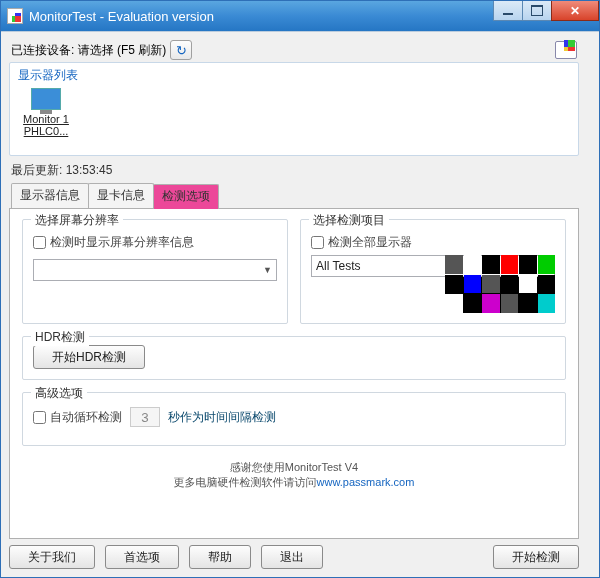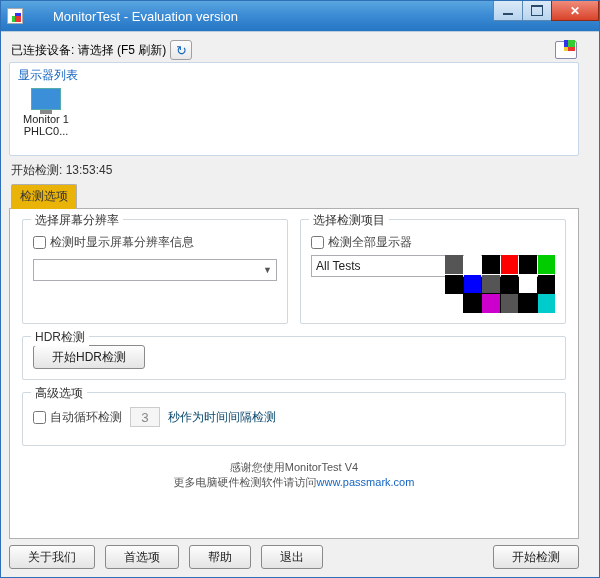--- a/index.html
+++ b/index.html
@@ -1,43 +1,43 @@
 <!DOCTYPE html>
 <html><head>
 <meta charset="utf-8">
 <style>
 * { box-sizing: border-box; margin: 0; padding: 0; }
 body { font-family: "Microsoft YaHei", "Segoe UI", Tahoma, sans-serif; font-size: 12px; background: #fff; overflow: hidden; }
 .window { width: 600px; height: 578px; background: #fff; border: 1px solid #2e6fb7; display: flex; flex-direction: column; }
 .titlebar { height: 30px; background: linear-gradient(to bottom, #5aa6e0 0%, #3a8ad4 50%, #2576c4 100%); display: flex; align-items: center; padding: 0 0 0 6px; color: #fff; font-size: 13px; }
 .titlebar-icon { width: 16px; height: 16px; margin-right: 6px; background: #fff; border: 1px solid #aaa; position: relative; }
 .titlebar-icon::after { content: ""; position: absolute; right: 1px; bottom: 1px; width: 6px; height: 6px; background: #e33; box-shadow: -3px 0 0 #3c3, 0 -3px 0 #33e; }
-.titlebar-text { flex: 1; margin-left: 24px; }
+.titlebar-text { flex: 1; }
 .winbtns { display: flex; height: 20px; align-self: flex-start; }
 .winbtn { width: 30px; height: 20px; background: linear-gradient(to bottom, #dceaf7, #b8d4ef); border: 1px solid #5b88b3; border-top: none; display: flex; align-items: center; justify-content: center; font-size: 11px; color: #2a4a6a; margin-left: -1px; }
 .winbtn.close { width: 48px; background: linear-gradient(to bottom, #f08b7a, #d8432a); color: #fff; border-color: #8a2a18; border-top-right-radius: 0; }
 .winbtn.min::before { content: ""; width: 10px; height: 2px; background: #2a4a6a; margin-top: 6px; }
 .winbtn.max::before { content: ""; width: 10px; height: 8px; border: 1px solid #2a4a6a; border-top: 2px solid #2a4a6a; }
 .winbtn.close::before { content: "✕"; font-size: 12px; font-weight: bold; }
 .content { flex: 1; padding: 6px 20px 8px 8px; display: flex; flex-direction: column; background: #f0f0f0; border-top: 1px solid #bcd; }
 .row-top { display: flex; align-items: center; height: 24px; padding: 2px 2px; }
 .refresh-btn { width: 22px; height: 20px; border: 1px solid #a0a0a0; border-radius: 3px; background: linear-gradient(#fdfdfd, #e8e8e8); margin-left: 4px; display: flex; align-items: center; justify-content: center; color: #1565c0; font-size: 13px; }
 .brand-icon { width: 22px; height: 18px; margin-left: auto; background: #fff; border: 1px solid #88a; border-radius: 2px; position: relative; }
 .brand-icon::after { content: ""; position: absolute; right: 1px; top: -2px; width: 7px; height: 7px; background: #3c3; box-shadow: 0 4px 0 #e33, -4px 0 0 #33e, -4px 4px 0 #ec3; }
 .grp { border: 1px solid #c8d8e8; background: #fff; border-radius: 2px; }
 .grp-monlist { height: 94px; padding: 2px 6px; display: flex; flex-direction: column; }
 .grp-title { color: #1565c0; font-size: 12px; margin: 2px 0 2px 2px; }
-.mon-item { width: 60px; text-align: center; font-size: 11px; color: #222; margin-top: 2px; }
+.mon-item { width: 60px; text-align: center; font-size: 11px; color: #222; margin-top: 2px; text-decoration: underline; }
 .mon-icon { width: 30px; height: 22px; background: #3b8ed8; border: 1px solid #5aa; margin: 0 auto 3px auto; position: relative; }
 .mon-icon::after { content: ""; position: absolute; left: 8px; right: 8px; bottom: -5px; height: 4px; background: #888; }
 .lastupdate { margin: 6px 0 4px 2px; color: #333; }
 .tabs-wrap { flex: 1; display: flex; flex-direction: column; }
 .tabs { display: flex; gap: 0; margin-left: 2px; }
 .tab { border: 1px solid #b0b0b0; border-bottom: none; padding: 3px 8px 4px 8px; background: #f4f4f4; font-size: 12px; color: #333; border-radius: 2px 2px 0 0; margin-right: -1px; }
-.tab.active { background: #eab308; position: relative; top: 1px; }
+.tab.active { background: #ec4899; position: relative; top: 1px; }
 .tabpanel { flex: 1; border: 1px solid #b0b0b0; background: #fff; padding: 10px 12px 8px 12px; display: flex; flex-direction: column; gap: 12px; }
 .fset { border: 1px solid #d0d8e0; border-radius: 2px; padding: 8px 10px 10px 10px; position: relative; }
 .fset-title { position: absolute; top: -8px; left: 8px; background: #fff; padding: 0 4px; color: #333; font-size: 12px; }
 .two-col { display: flex; gap: 12px; }
 .two-col .fset { flex: 1; }
 .chk-row { display: flex; align-items: center; gap: 4px; margin: 6px 0 8px 0; color: #444; }
 .chk { width: 13px; height: 13px; }
 .combo { width: 100%; height: 22px; border: 1px solid #abadb3; background: #fff; display: flex; align-items: center; padding: 0 4px; justify-content: space-between; font-size: 12px; color: #222; }
 .combo::after { content: "▼"; font-size: 9px; color: #555; }
 .testpat { width: 110px; height: 58px; display: grid; grid-template-columns: repeat(6, 1fr); grid-template-rows: repeat(3, 1fr); gap: 1px; background: #000; margin-left: auto; margin-top: -22px; }
@@ -79,26 +79,28 @@
     <div class="grp grp-monlist">
       <div class="grp-title">显示器列表</div>
       <div class="mon-item">
         <div class="mon-icon"></div>
         <div>Monitor 1</div>
         <div>PHLC0...</div>
       </div>
     </div>
 
     <div class="lastupdate">
-      <span>开始检测:</span>
+      <span>最后更新:</span>
       <span>13:53:45</span>
     </div>
 
     <div class="tabs-wrap">
       <div class="tabs">
+        <div class="tab">显示器信息</div>
+        <div class="tab">显卡信息</div>
         <div class="tab active">检测选项</div>
       </div>
 
       <div class="tabpanel">
 
         <div class="two-col">
           <div class="fset">
             <div class="fset-title">选择屏幕分辨率</div>
             <label class="chk-row">
               <input type="checkbox" class="chk" style="">

